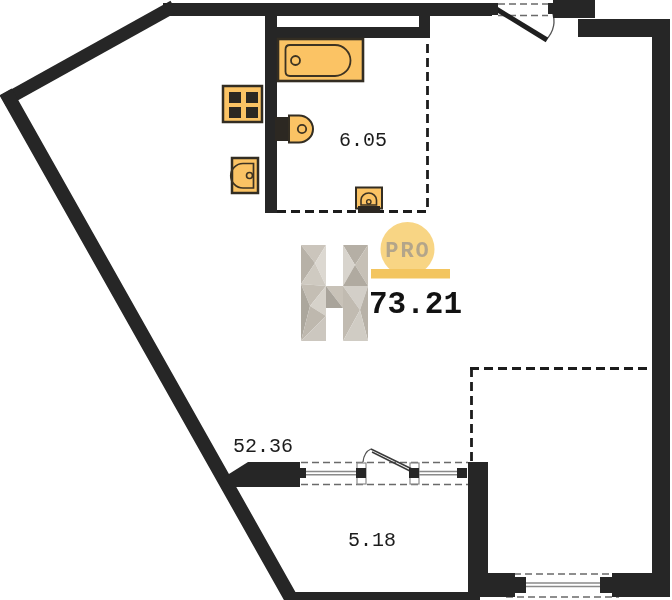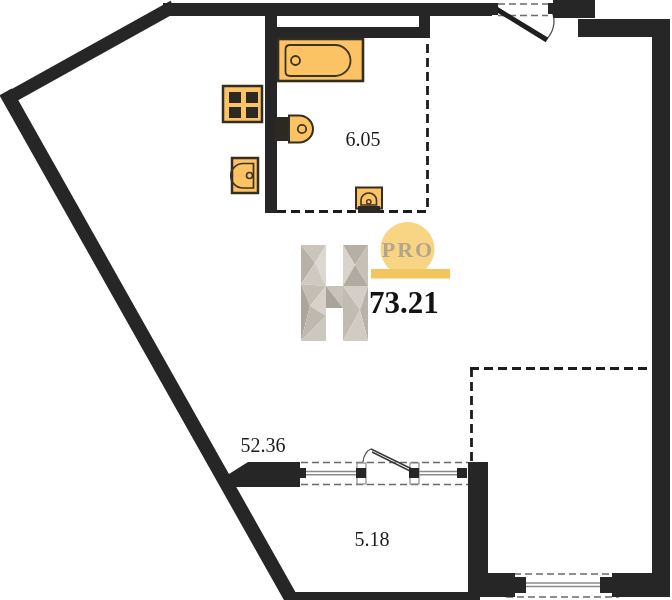--- a/index.html
+++ b/index.html
@@ -1,17 +1,17 @@
 <!DOCTYPE html>
 <html><head>
 <meta charset="utf-8">
 <style>
   html,body{margin:0;padding:0;background:#ffffff;}
   .stage{position:relative;width:672px;height:600px;background:#fff;overflow:hidden;
-         font-family:Liberation Serif, serif;}
+         font-family:Liberation Mono, monospace;}
   svg{display:block;}
   .wall{fill:#262626;stroke:none;}
   .wall-line{stroke:#262626;fill:none;}
   .fix{fill:#fbc364;stroke:#332d22;}
   .fixline{fill:none;stroke:#3d3322;}
   .dark{fill:#2c2822;}
   .dash-bold{stroke:#1c1c1c;stroke-width:2.8;stroke-dasharray:9 5;fill:none;}
   .dash-thin{stroke:#6a6a6a;stroke-width:1.7;stroke-dasharray:7 4;fill:none;}
   .glass{stroke:#8a8a8a;stroke-width:1.4;fill:none;}
   .postbox{fill:#ffffff;stroke:#8a8a8a;stroke-width:1.2;}

